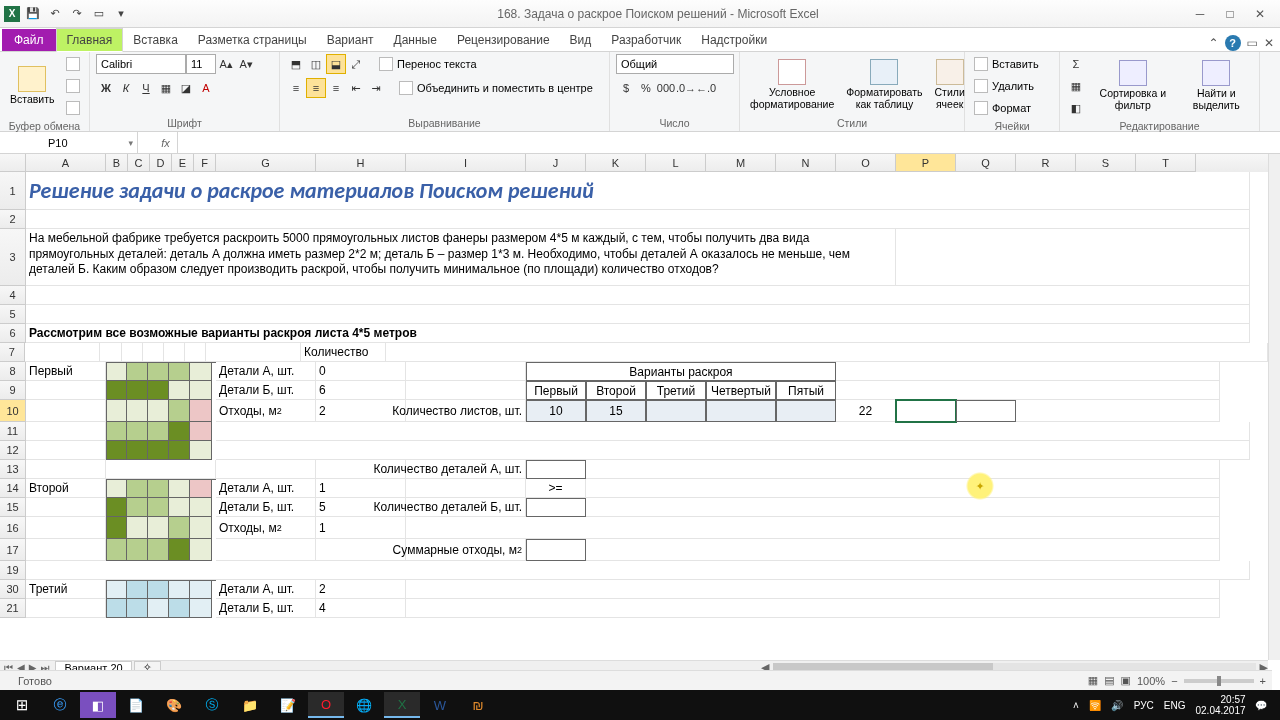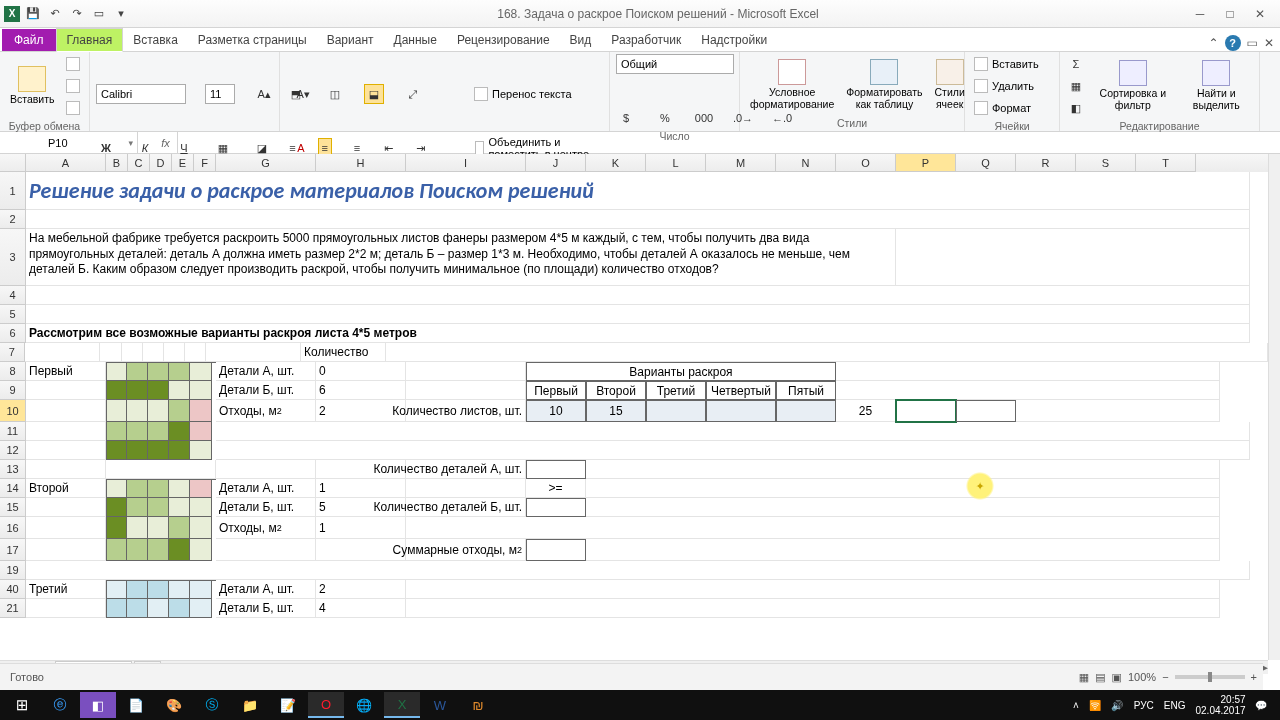--- a/index.html
+++ b/index.html
@@ -26,21 +26,21 @@
   .ribbon { height: 80px; background: #f5f6f7; display: flex; border-bottom: 1px solid #d4d4d4; font-size: 11px; }
   .group { border-right: 1px solid #e0e0e0; display: flex; flex-direction: column; padding: 2px 6px 0; }
   .group .controls { flex: 1; display: flex; align-items: center; gap: 4px; }
   .group .label { text-align: center; color: #666; font-size: 10.5px; padding: 2px 0; }
   .bigbtn { display: flex; flex-direction: column; align-items: center; padding: 2px 4px; gap: 2px; }
   .bigbtn .ic { width: 28px; height: 26px; background: #fff2cc; border: 1px solid #e0c060; }
   .bigbtn .txt { font-size: 10.5px; text-align: center; line-height: 1.1; }
   .smallstack { display: flex; flex-direction: column; gap: 2px; }
   .smallbtn { height: 20px; display: flex; align-items: center; gap: 4px; padding: 0 3px; }
   .smallbtn .ic { width: 14px; height: 14px; border: 1px solid #bbb; background: #fff; }
-  .fontrow { display: flex; gap: 19px; align-items: center; margin-top: 30px; }
+  .fontrow { display: flex; gap: 0; align-items: center; }
   .fontname { width: 90px; height: 20px; border: 1px solid #ababab; background: #fff; padding-left: 4px; display: flex; align-items: center; font-size: 11px; }
   .fontsize { width: 30px; height: 20px; border: 1px solid #ababab; background: #fff; padding-left: 4px; display: flex; align-items: center; font-size: 11px; }
   .ibtn { width: 20px; height: 20px; display: flex; align-items: center; justify-content: center; color: #333; }
   .ibtn.active { background: #fde299; border: 1px solid #e0b000; }
 
   
   .fbar { height: 22px; display: flex; align-items: stretch; border-bottom: 1px solid #d4d4d4; gap: 16px; }
   .fbar .namebox { width: 100px; border-right: 1px solid #d4d4d4; display: flex; align-items: center; padding-left: 10px; font-size: 11px; position: relative; margin-left:38px; }
   .fbar .namebox::after { content: "▾"; position: absolute; right: 4px; font-size: 9px; color: #777; }
   .fbar .fxbtn { width: 24px; border-right: 1px solid #d4d4d4; display: flex; align-items: center; justify-content: center; font-style: italic; color: #666; }
@@ -79,21 +79,21 @@
 
   .selcell { outline: 2px solid #217346; outline-offset: -1px; background:#fff; }
 
   
   .vscroll { position: absolute; top: 154px; right: 0; width: 12px; bottom: 60px; background: #f0f0f0; border-left:1px solid #ddd; }
   .hscrollbar { position:absolute; left:0; right:12px; bottom:46px; height:14px; display:flex; background:#f0f0f0; border-top:1px solid #ddd; }
   .sheet-tab { background:#fff; border:1px solid #ccc; padding:0 8px; font-size:11px; display:flex; align-items:center; margin-left:2px;}
   .tabarrowgroup{display:flex;align-items:center;padding:0 4px;gap:4px;color:#666;font-size:10px;}
 
   
-  .statusbar { position: absolute; bottom: 30px; left: 0; right: 17px; height: 27px; background: #f3f3f3; border-top: 1px solid #ddd; display: flex; align-items: center; font-size: 11px; color: #555; padding-left: 10px; }
+  .statusbar { position: absolute; bottom: 30px; left: 0; right: 8px; height: 20px; background: #f3f3f3; border-top: 1px solid #ddd; display: flex; align-items: center; font-size: 11px; color: #555; padding-left: 18px; }
   .statusbar .right { margin-left:auto; display:flex; align-items:center; gap:6px; padding-right:6px; }
 
   
   .taskbar { position: absolute; bottom: 0; left: 0; right: 0; height: 30px; background: #101010; display: flex; align-items: center; padding: 0 4px; gap: 2px; }
   .taskbar .tb { width: 36px; height: 26px; display:flex; align-items:center; justify-content:center; color:#fff; font-size:13px; }
   .taskbar .tb.start { font-size:15px; }
   .taskbar .tb.active { border-bottom:2px solid #76b9ed; background:#2a2a2a; }
   .taskbar .tray { margin-left:auto; display:flex; align-items:center; gap:10px; color:#fff; font-size:10px; padding-right:8px; }
   .taskbar .tray .clock { text-align:right; line-height:1.1; }
 
@@ -413,21 +413,21 @@
           <span>Отходы, м</span>
           <sup>2</sup>
         </div>
       <div class="cell ch">2</div>
       <div class="cell ci" style="justify-content:flex-end">Количество листов, шт.</div>
       <div class="cell cj thick-all" style="justify-content:center;background:#e8eef4">10</div>
       <div class="cell ck thick-all" style="justify-content:center;background:#e8eef4">15</div>
       <div class="cell cl thick-all" style="background:#e8eef4"></div>
       <div class="cell cm thick-all" style="background:#e8eef4"></div>
       <div class="cell cn thick-all" style="background:#e8eef4"></div>
-      <div class="cell co" style="justify-content:center">25</div>
+      <div class="cell co" style="justify-content:center">22</div>
       <div class="cell cp selcell"></div>
       <div class="cell cq thick-all"></div>
       <div class="cell" style="width:204px"></div>
     </div>
 
     <div class="row">
         <div class="rowh">11</div>
       <div class="cell ca"></div>
       <div style="width:110px;display:flex">
           <div class="mini c-med" style="border-left:1px solid #666"></div>
@@ -534,21 +534,21 @@
       <div class="cell" style="width:634px"></div>
     </div>
 
 
     <div class="row">
         <div class="rowh">19</div>
         <div class="cell" style="width:1224px"></div>
       </div>
 
     <div class="row">
-        <div class="rowh">40</div>
+        <div class="rowh">30</div>
       <div class="cell ca">Третий</div>
       <div style="width:110px;display:flex;border-top:1px solid #666">
           <div class="mini c-liteb" style="border-left:1px solid #666"></div>
           <div class="mini c-blue"></div>
           <div class="mini c-blue"></div>
           <div class="mini c-liteb"></div>
           <div class="mini c-liteb" style="width:22px"></div>
         </div>
       <div class="cell cg">Детали А, шт.</div>
       <div class="cell ch">2</div>

